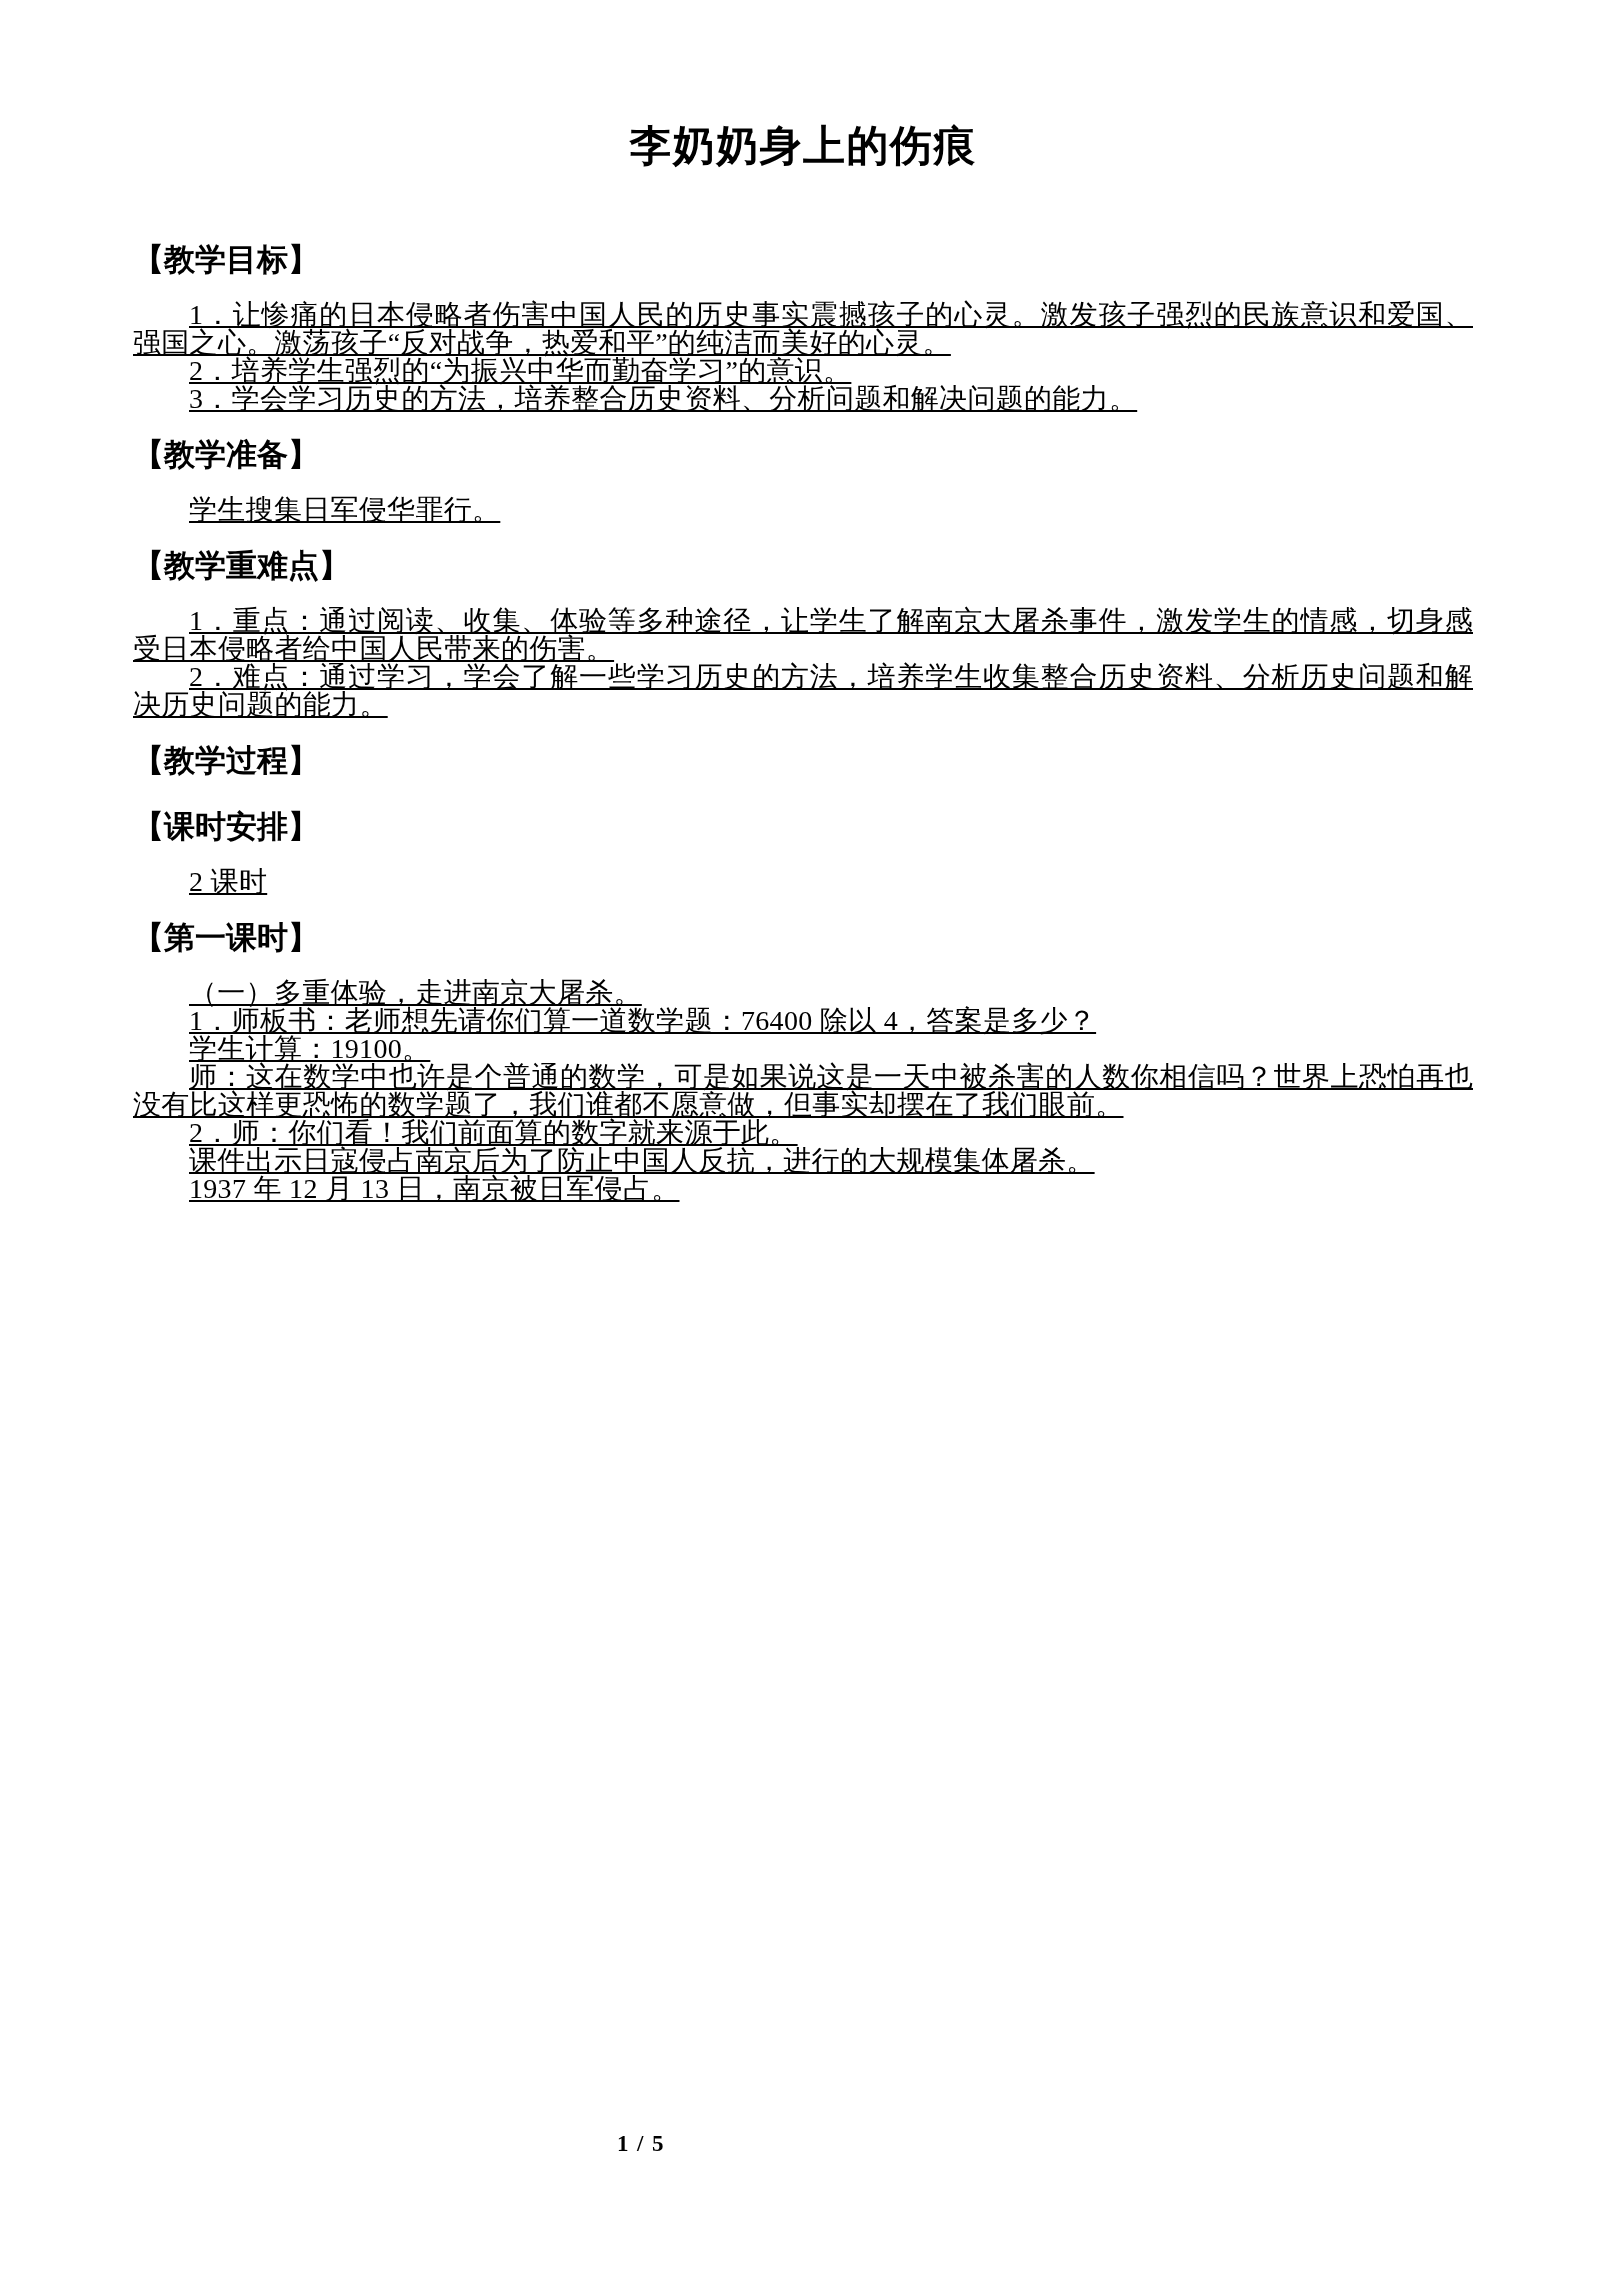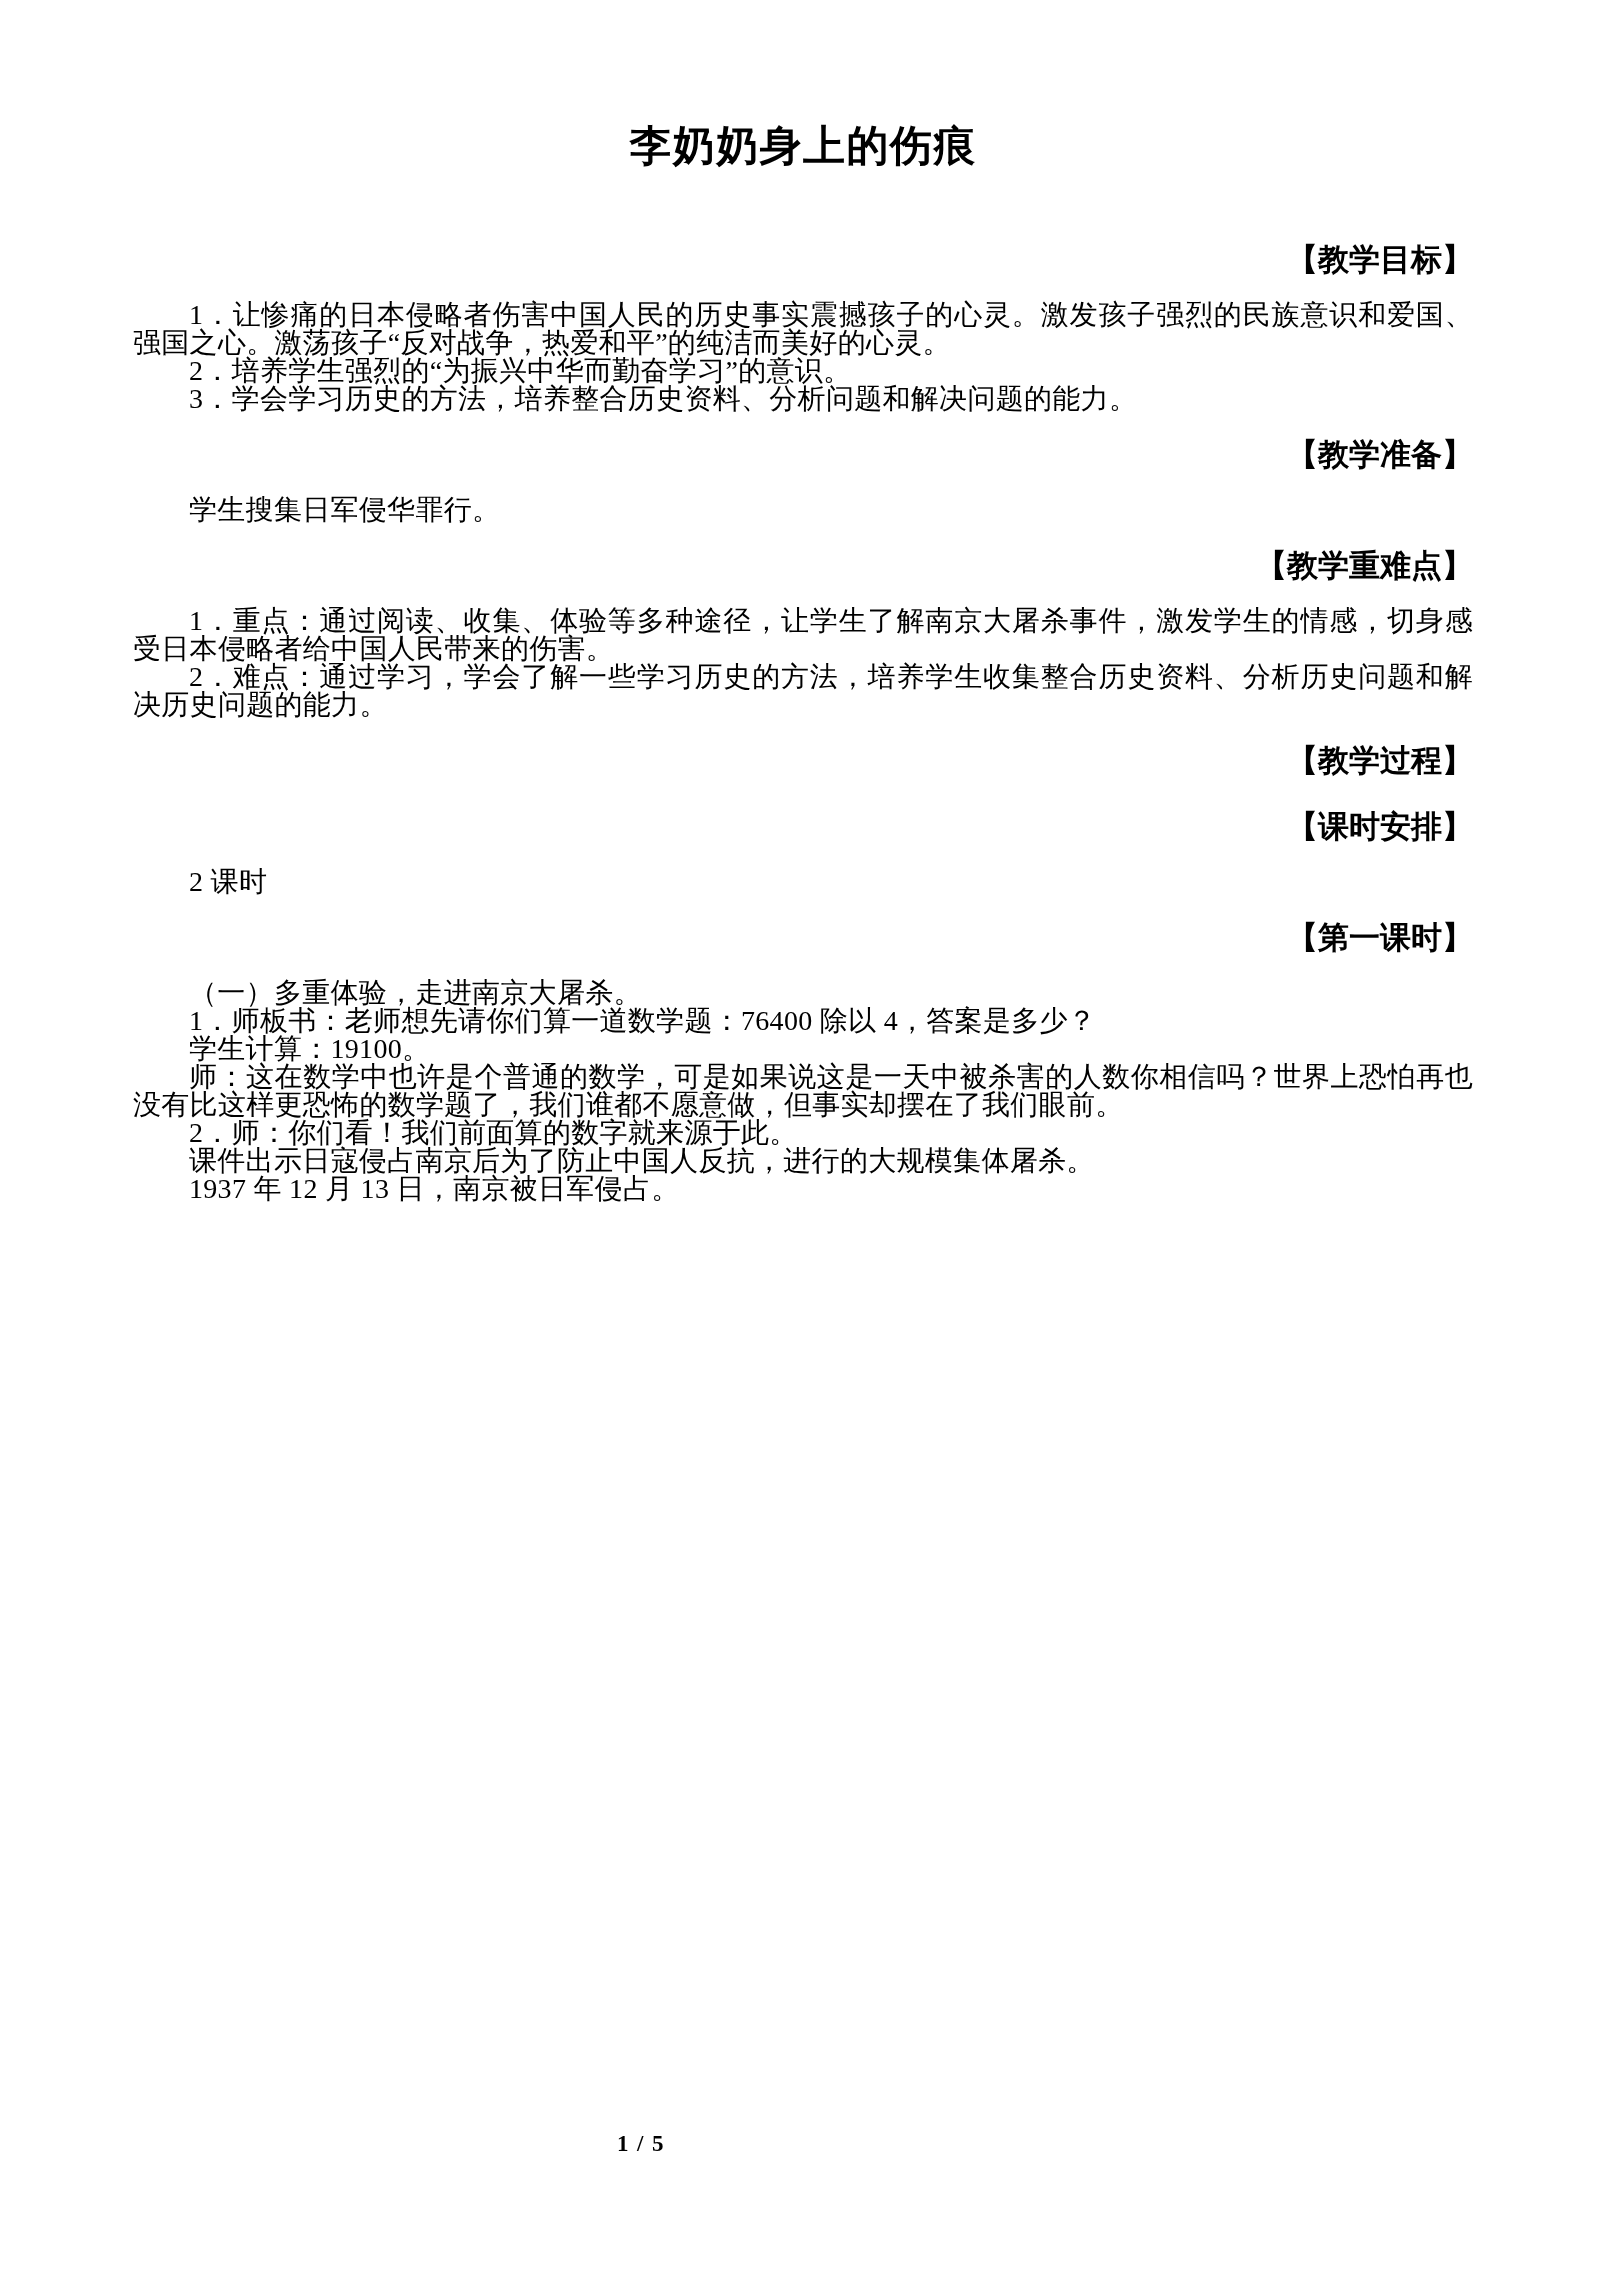--- a/index.html
+++ b/index.html
@@ -41,38 +41,39 @@
   }
 
   
   .section-heading {
     font-family: "Liberation Sans", "DejaVu Sans", sans-serif;
     font-weight: bold;
     font-size: 31px;
     line-height: 1.0;
     letter-spacing: 0px;
     margin: 0;
-    text-align: right;
+    text-align: left;
     white-space: nowrap;
   }
 
   
   .para {
     font-family: "Liberation Serif", "DejaVu Serif", serif;
     font-size: 28px;
     line-height: 1.0;
     margin: 0;
     text-align: justify;
     text-justify: inter-character;
     letter-spacing: 0.3px;
     word-break: break-all;
   }
 
   .para.indent {
     text-indent: 56px;
+    text-decoration: underline;
   }
 
   .spacer-xl { height: 71px; }
   .spacer-md { height: 35px; }
   .spacer-sm { height: 26px; }
 
   
   .block { margin: 0; }
   .block + .block { }
 

